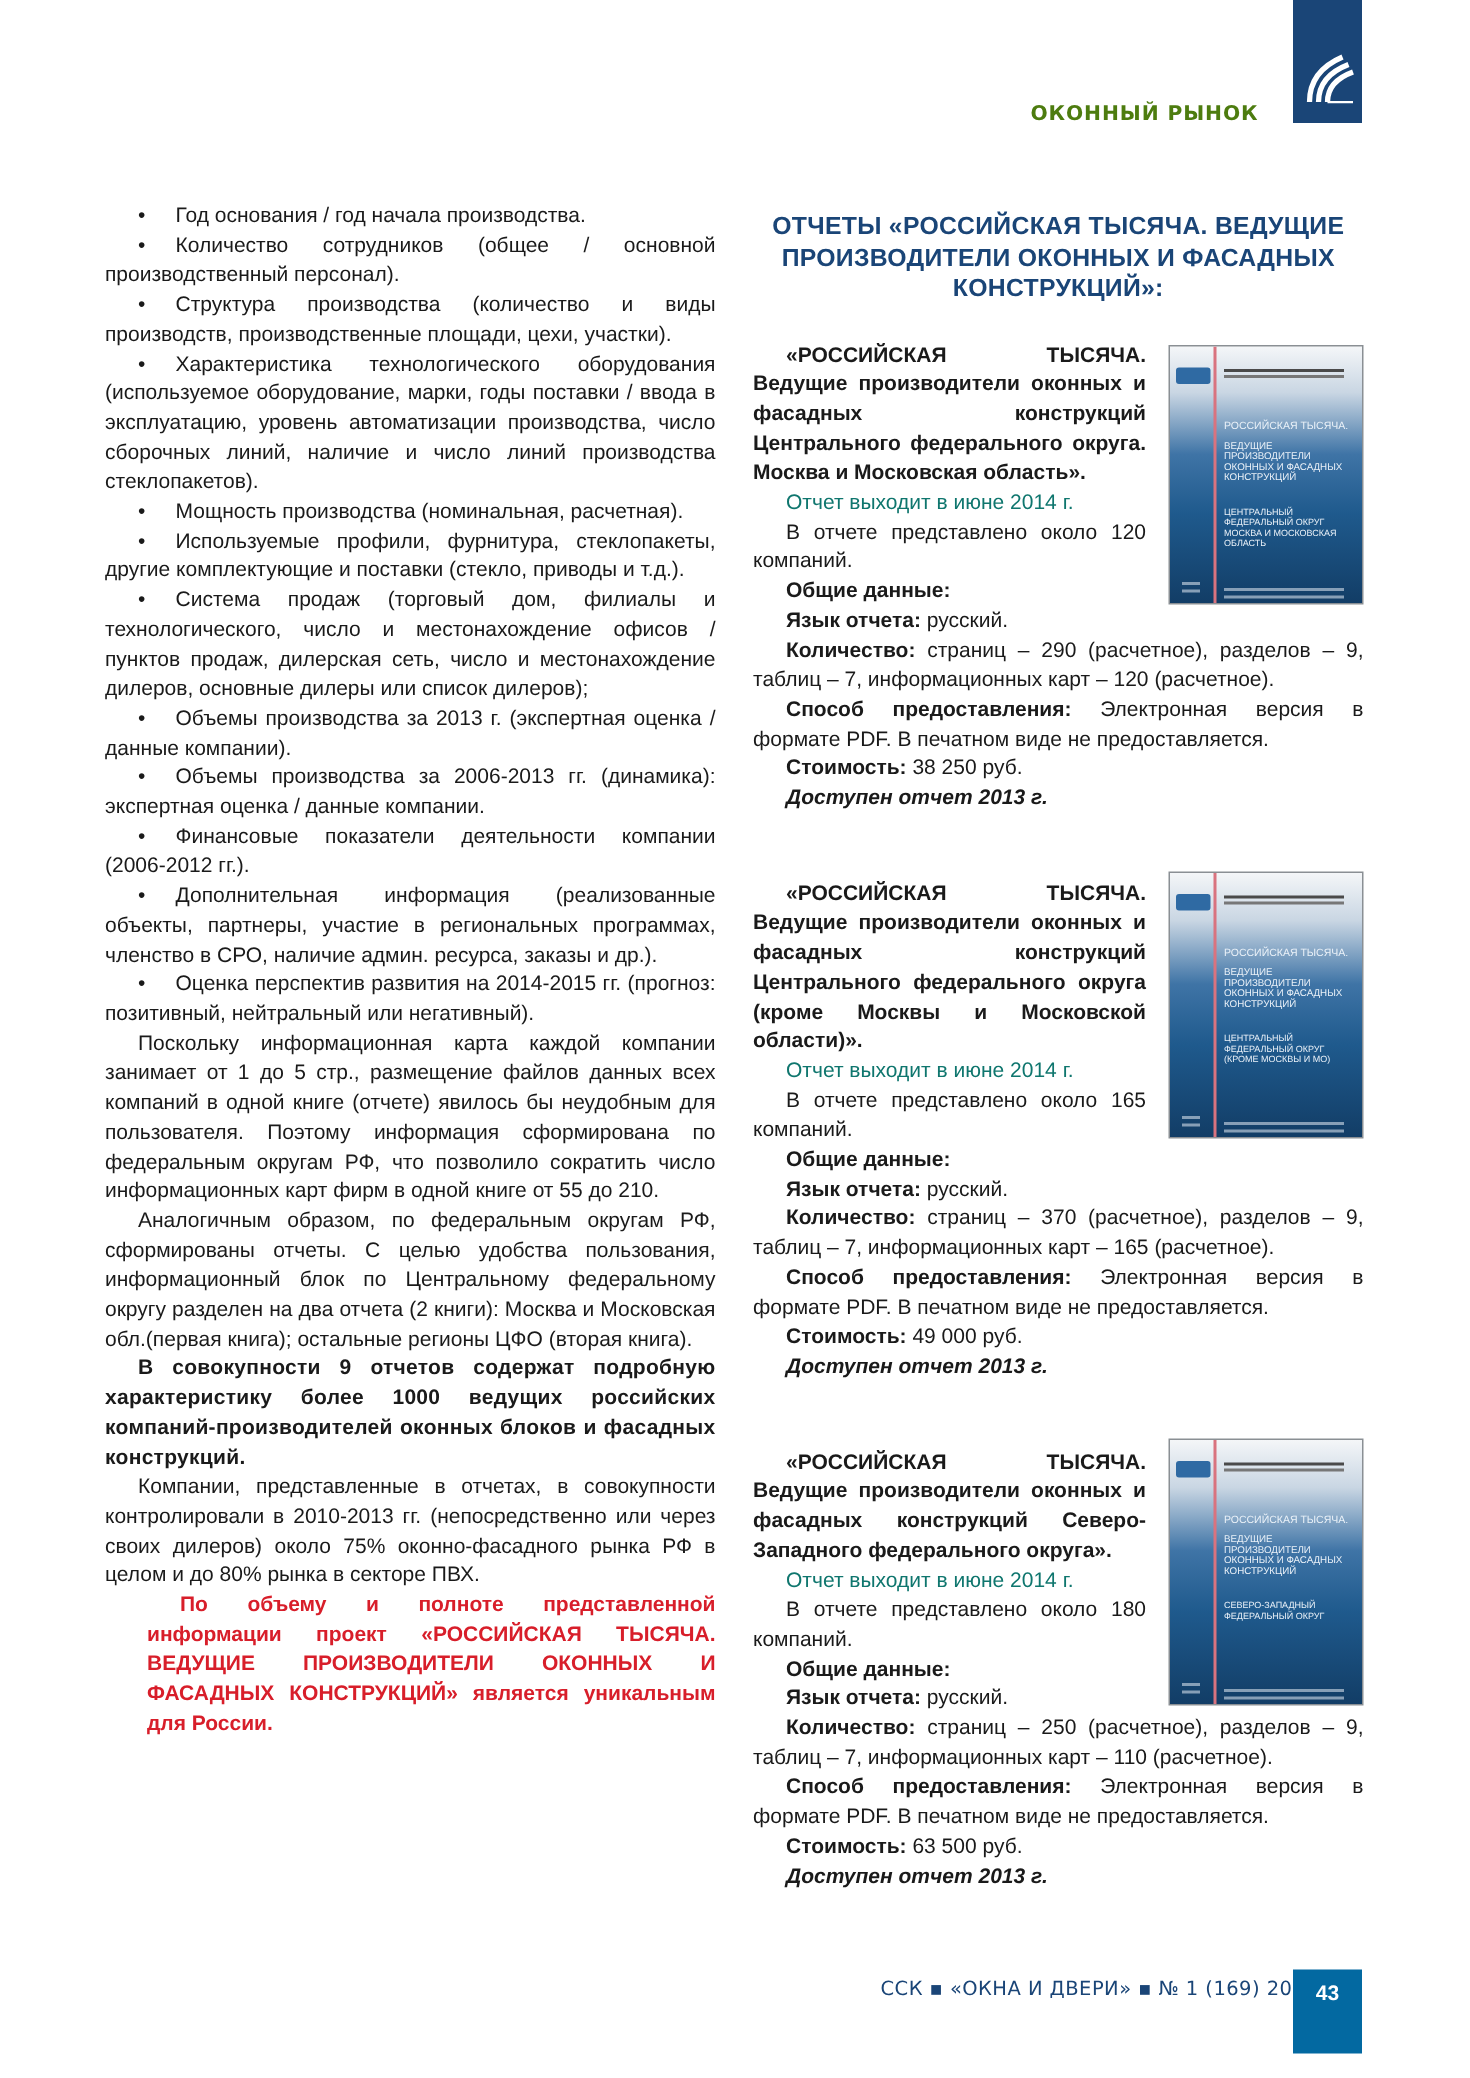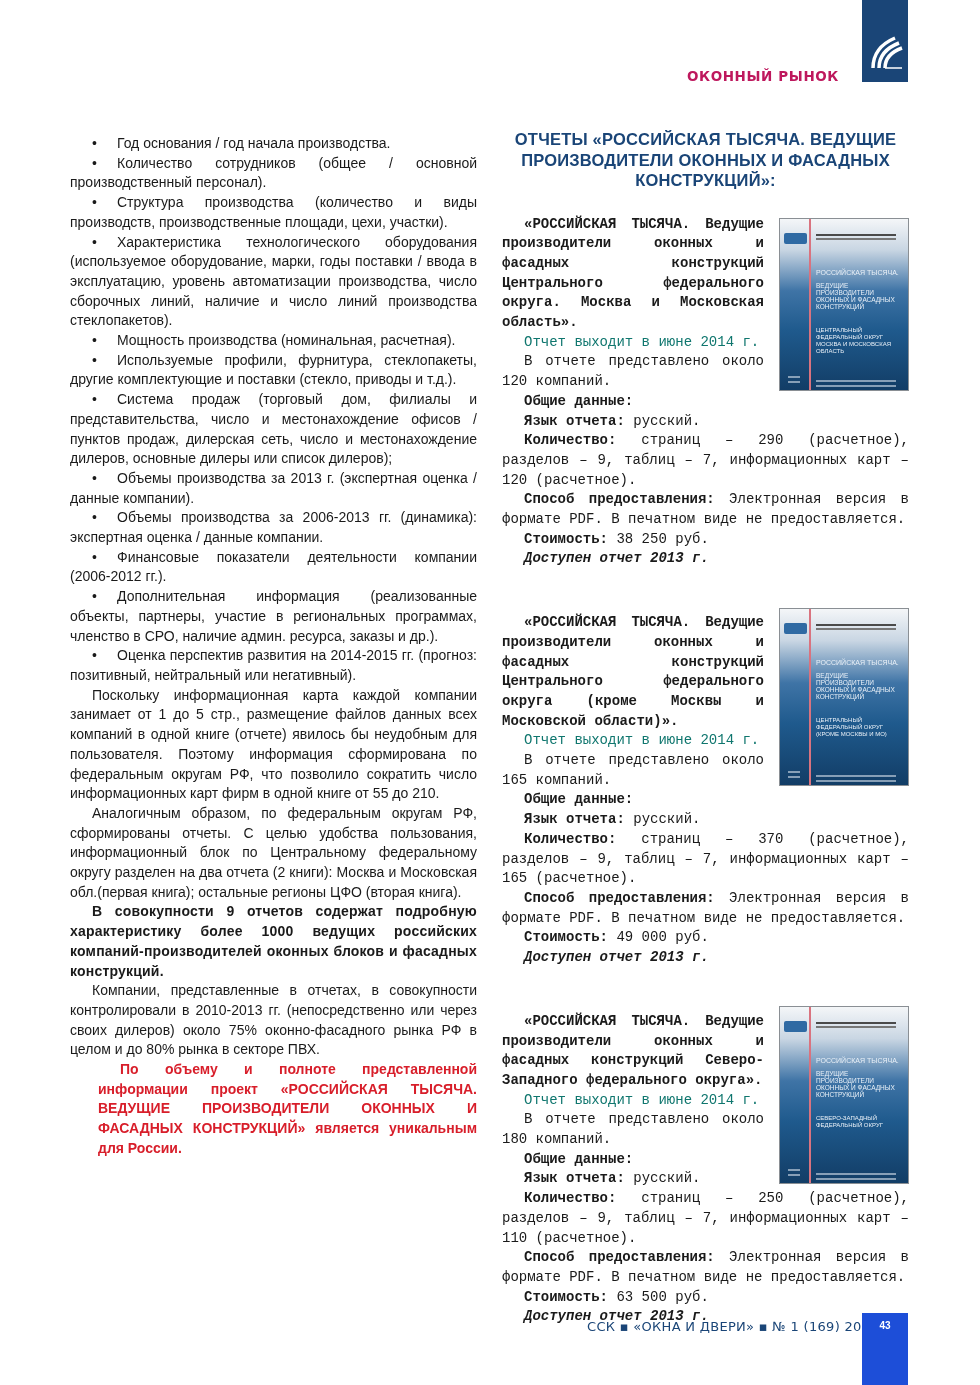--- a/index.html
+++ b/index.html
@@ -9,44 +9,44 @@
     font-family: "Liberation Sans", sans-serif;
   }
   .top-tab {
     position: absolute; left: 862px; top: 0; width: 46px; height: 82px;
     background: #1a4577;
   }
   .top-tab svg { position: absolute; left: 7px; top: 36px; }
   .section-label {
     position: absolute; right: 141px; top: 68px;
     font-family: "DejaVu Sans", sans-serif; font-weight: bold;
-    font-size: 13.5px; color: #be185d; letter-spacing: 0.6px;
+    font-size: 13.5px; color: #4d7c0f; letter-spacing: 0.6px;
   }
   .col-left {
     position: absolute; left: 70px; top: 134px; width: 407px;
     font-size: 14px; line-height: 19.7px; text-align: justify;
   }
   .col-left p { margin: 0; text-indent: 22px; }
   .col-left p.bullet { text-indent: 22px; }
   .col-left .bul { display: inline-block; width: 25px; text-indent: 0; }
   .col-left .bold { font-weight: bold; letter-spacing: 0.2px; }
   .col-left .red { color: #d81e2a; font-weight: bold; margin-left: 28px; }
 
   .col-right {
     position: absolute; left: 502px; top: 125px; width: 407px;
     font-size: 14px; line-height: 19.7px;
   }
   .right-title {
     text-align: center; color: #1a4577; font-size: 16.5px; font-weight: bold;
-    line-height: 20.5px; letter-spacing: 0.2px; margin: 4px 0 24px 0;
+    line-height: 20.5px; letter-spacing: 0.2px; margin: 16px 0 24px 0;
     font-family: "Liberation Sans", sans-serif;
   }
   .report { position: relative; min-height: 300px; }
   .report + .report { margin-top: 36px; }
-  .report .text { text-align: justify; font-family: Liberation Mono, monospace; }
+  .report .text { text-align: justify; }
   .report p { margin: 0; text-indent: 22px; }
   .report .head { font-weight: bold; width: 262px; text-align: justify; }
   .report .narrow { width: 262px; }
   .report .red { color: #0f766e; }
   .report b { font-weight: bold; }
   .report .avail { font-weight: bold; font-style: italic; }
   .cover {
     position: absolute; right: 0; top: 3px; width: 130px; height: 173px;
     border: 1px solid #8a8f94; box-sizing: border-box;
     background: linear-gradient(180deg, #f4f6f8 0%, #c9d6e3 18%, #3f74a6 42%, #1f5a8d 65%, #123d66 100%);
@@ -62,23 +62,23 @@
   .cover .t2 { top: 63px; font-size: 6.5px; }
   .cover .t4 { top: 100px; color: #e46b78; }
   .cover .foot { position: absolute; left: 36px; bottom: 8px; width: 80px; height: 2px; background: #b8c8d8; box-shadow: 0 5px 0 #b8c8d8, 0 10px 0 #b8c8d8; opacity: 0.7; }
   .cover .foot-left { position: absolute; left: 8px; bottom: 12px; width: 12px; height: 2px; background: #b8c8d8; box-shadow: 0 5px 0 #b8c8d8; opacity: 0.7; }
 
   .footer-text {
     position: absolute; left: 587px; top: 1319px; font-size: 13px;
     color: #1a4577; letter-spacing: 0.3px; font-family: "DejaVu Sans", sans-serif;
   }
   .page-tab {
-    position: absolute; left: 862px; top: 1313px; width: 46px; height: 72px;
-    background: #1d4ed8; color: #fff; text-align: center;
-    font-weight: bold; font-size: 10px; padding-top: 7px; box-sizing: border-box;
+    position: absolute; left: 862px; top: 1313px; width: 46px; height: 56px;
+    background: #0369a1; color: #fff; text-align: center;
+    font-weight: bold; font-size: 14px; padding-top: 7px; box-sizing: border-box;
   }
 </style>
 </head>
 <body>
 
 <div class="top-tab">
   <svg width="34" height="34" viewBox="0 0 34 34">
     <path d="M4 32 C4 18 12 8 26 2" stroke="#fff" stroke-width="3.5" fill="none"></path>
     <path d="M10 32 C10 20 17 12 30 7" stroke="#fff" stroke-width="3.5" fill="none"></path>
     <path d="M16 32 C16 23 22 16 33 12" stroke="#fff" stroke-width="3.5" fill="none"></path>
@@ -87,21 +87,21 @@
 </div>
 <div class="section-label">ОКОННЫЙ РЫНОК</div>
 
 <div class="col-left">
   <p class="bullet"><span class="bul">•</span><span>Год основания / год начала производства.</span></p>
   <p class="bullet"><span class="bul">•</span><span>Количество сотрудников (общее / основной производственный персонал).</span></p>
   <p class="bullet"><span class="bul">•</span><span>Структура производства (количество и виды производств, производственные площади, цехи, участки).</span></p>
   <p class="bullet"><span class="bul">•</span><span>Характеристика технологического оборудования (используемое оборудование, марки, годы поставки / ввода в эксплуатацию, уровень автоматизации производства, число сборочных линий, наличие и число линий производства стеклопакетов).</span></p>
   <p class="bullet"><span class="bul">•</span><span>Мощность производства (номинальная, расчетная).</span></p>
   <p class="bullet"><span class="bul">•</span><span>Используемые профили, фурнитура, стеклопакеты, другие комплектующие и поставки (стекло, приводы и т.д.).</span></p>
-  <p class="bullet"><span class="bul">•</span><span>Система продаж (торговый дом, филиалы и представительства, число и местонахождение офисов / пунктов продаж, дилерская сеть, число и местонахождение дилеров, основные дилеры или список дилеров);</span></p>
+  <p class="bullet"><span class="bul">•</span><span>Система продаж (торговый дом, филиалы и технологического, число и местонахождение офисов / пунктов продаж, дилерская сеть, число и местонахождение дилеров, основные дилеры или список дилеров);</span></p>
   <p class="bullet"><span class="bul">•</span><span>Объемы производства за 2013 г. (экспертная оценка / данные компании).</span></p>
   <p class="bullet"><span class="bul">•</span><span>Объемы производства за 2006-2013 гг. (динамика): экспертная оценка / данные компании.</span></p>
   <p class="bullet"><span class="bul">•</span><span>Финансовые показатели деятельности компании (2006-2012 гг.).</span></p>
   <p class="bullet"><span class="bul">•</span><span>Дополнительная информация (реализованные объекты, партнеры, участие в региональных программах, членство в СРО, наличие админ. ресурса, заказы и др.).</span></p>
   <p class="bullet"><span class="bul">•</span><span>Оценка перспектив развития на 2014-2015 гг. (прогноз: позитивный, нейтральный или негативный).</span></p>
   <p>Поскольку информационная карта каждой компании занимает от 1 до 5 стр., размещение файлов данных всех компаний в одной книге (отчете) явилось бы неудобным для пользователя. Поэтому информация сформирована по федеральным округам РФ, что позволило сократить число информационных карт фирм в одной книге от 55 до 210.</p>
   <p>Аналогичным образом, по федеральным округам РФ, сформированы отчеты. С целью удобства пользования, информационный блок по Центральному федеральному округу разделен на два отчета (2 книги): Москва и Московская обл.(первая книга); остальные регионы ЦФО (вторая книга).</p>
   <p class="bold">В совокупности 9 отчетов содержат подробную характеристику более 1000 ведущих российских компаний-производителей оконных блоков и фасадных конструкций.</p>
   <p>Компании, представленные в отчетах, в совокупности контролировали в 2010-2013 гг. (непосредственно или через своих дилеров) около 75% оконно-фасадного рынка РФ в целом и до 80% рынка в секторе ПВХ.</p>
   <p class="red">По объему и полноте представленной информации проект «РОССИЙСКАЯ ТЫСЯЧА. ВЕДУЩИЕ ПРОИЗВОДИТЕЛИ ОКОННЫХ И ФАСАДНЫХ КОНСТРУКЦИЙ» является уникальным для России.</p>

